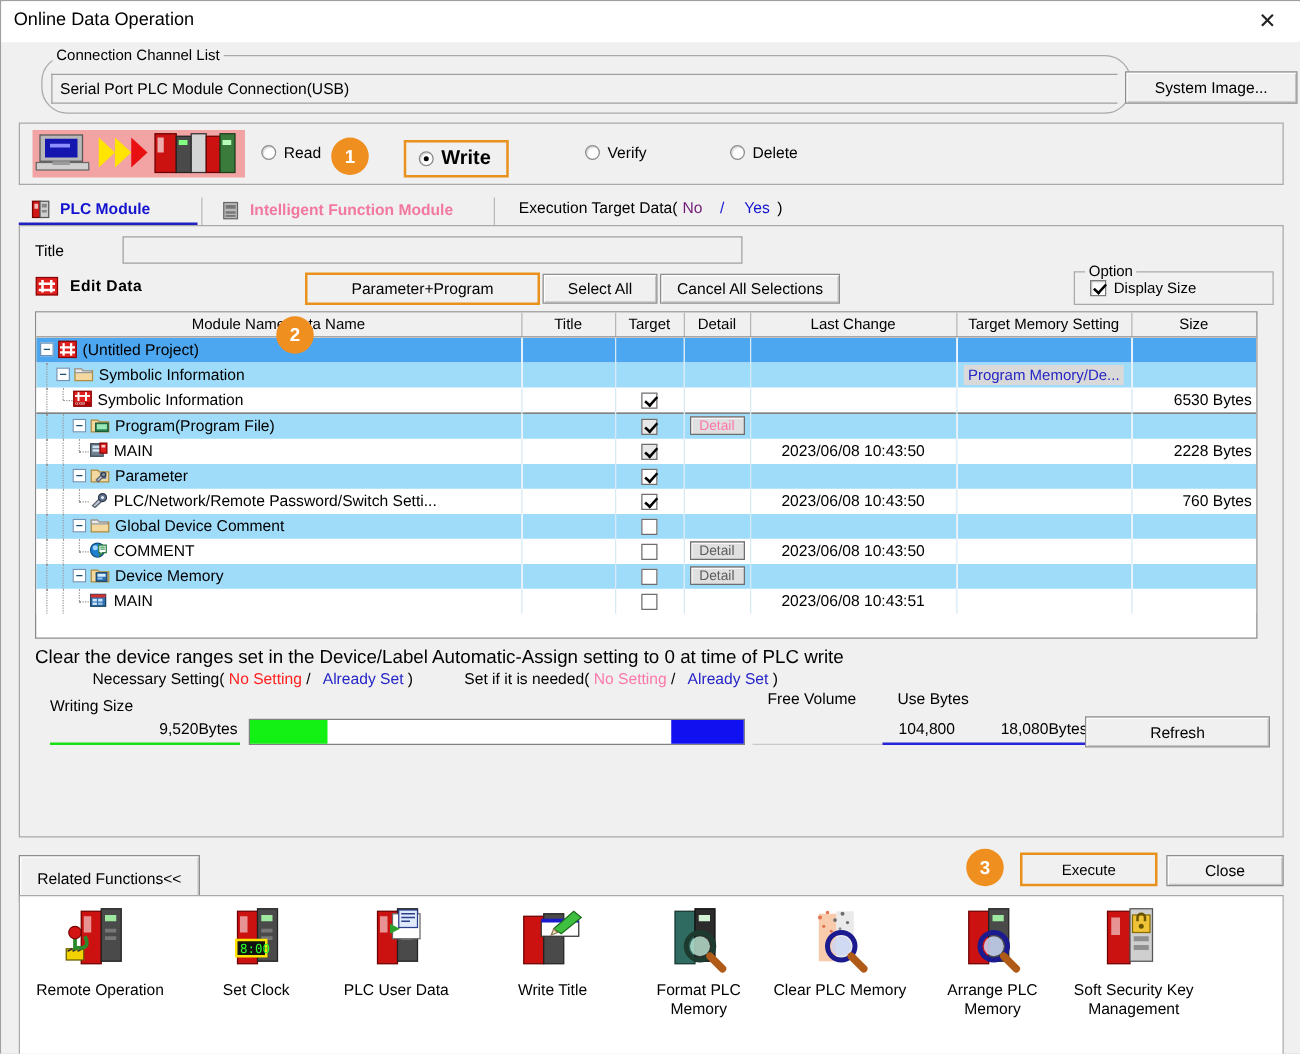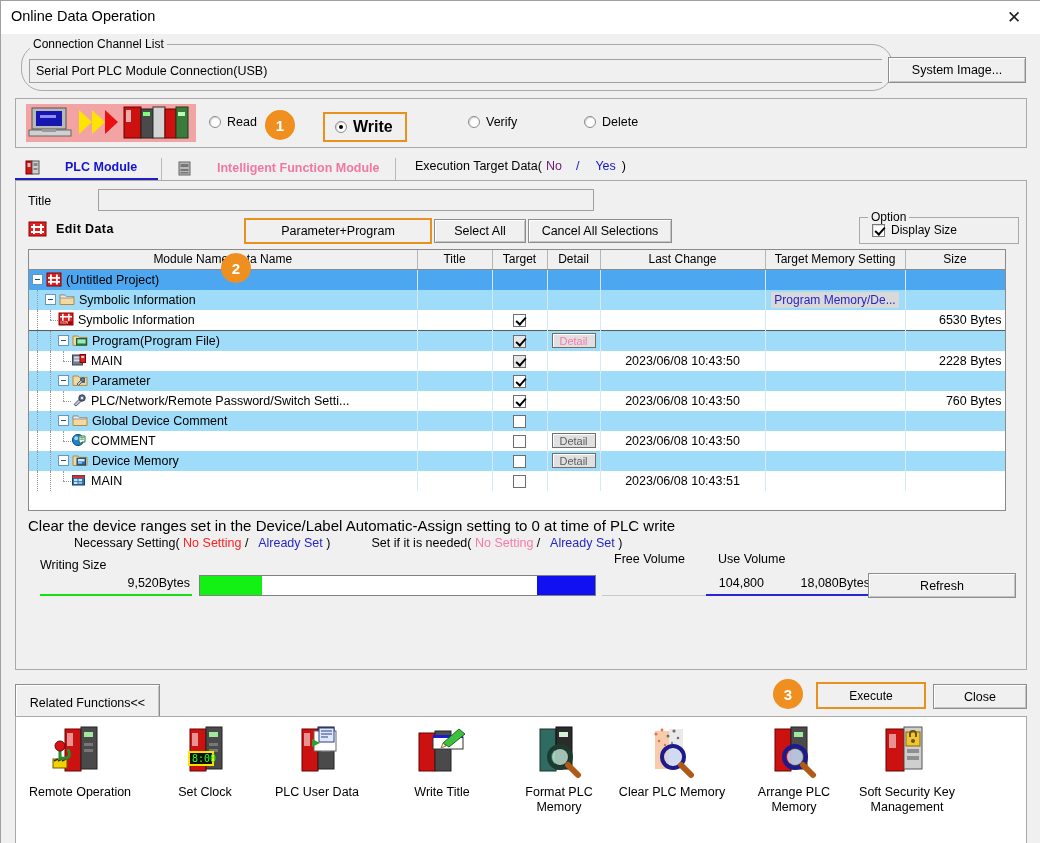--- a/index.html
+++ b/index.html
@@ -46,21 +46,21 @@
     position: absolute;
     border: 1px solid #a9a9a9;
   }
   .group > .legend {
     position: absolute; top: -8px; left: 8px;
     background: #f0f0f0; padding: 0 3px;
     font-size: 12px; color: #000;
   }
 
   
-  #conn-group { left: 20px; top: 10px; width: 872px; height: 47px; border-radius: 21px; }
+  #conn-group { left: 32px; top: 10px; width: 872px; height: 47px; border-radius: 21px; }
   .conn-field {
     position: absolute; left: 7px; top: 14px; width: 853px; height: 24px;
     background: #f0f0f0; border: 1px solid #a0a0a0;
     border-right: none;
     display: flex; align-items: center;
   }
   .conn-field .txt { padding-left: 6px; font-size: 12.5px; }
   .sysimg-btn {
     position: absolute; left: 866px; top: 12px; width: 138px; height: 26px;
     background: #f0f0f0; border: 1px solid #8d8d8d;
@@ -107,21 +107,21 @@
     position: absolute; width: 30px; height: 30px; border-radius: 50%;
     background: #ef8f20; color: #fff; font-weight: bold; font-size: 15px;
     display: flex; align-items: center; justify-content: center;
     z-index: 20;
   }
 
   
   .tabs { position: absolute; left: 14px; top: 122px; width: 1012px; height: 24px; }
   .tab {
     position: absolute; top: 0; height: 24px; display: flex; align-items: center;
-    gap: 20px; padding: 0 10px; cursor: pointer;
+    gap: 3px; padding: 0 10px; cursor: pointer;
   }
   .tab.active { border-bottom: 2px solid #2020c0; }
   .tab .tlabel { font-size: 12.5px; font-weight: bold; }
   #tab-plc { left: 0; width: 143px; }
   #tab-plc .tlabel { color: #1414cf; }
   #tab-ifm { left: 152px; width: 225px; }
   #tab-ifm .tlabel { color: #f2789f; font-weight: bold; }
   .tab-sep { position: absolute; top: 2px; width: 1px; height: 22px; background: #b9b9b9; }
   .exec-target {
     position: absolute; left: 400px; top: 3px; font-size: 12.5px;
@@ -779,21 +779,21 @@
       </div>
 
       <div class="ws-label">Writing Size</div>
       <div class="ws-value">9,520Bytes</div>
       <div class="progressbar">
         <div class="pb-green"></div>
         <div class="pb-blue"></div>
       </div>
       <div class="fv-label">Free Volume</div>
       <div class="fv-value">104,800</div>
-      <div class="uv-label">Use Volume</div>
+      <div class="uv-label">Use Bytes</div>
       <div class="uv-value">18,080Bytes</div>
       <div class="btn" id="btn-refresh">Refresh</div>
     </div>
 
     <div class="step" style="left:220px; top:219px;">2</div>
 
     <div id="btn-related">Related Functions&lt;&lt;</div>
     <div id="btn-execute">Execute</div>
     <div id="btn-close">Close</div>
     <div class="step" style="left:772px; top:645px;">3</div>

